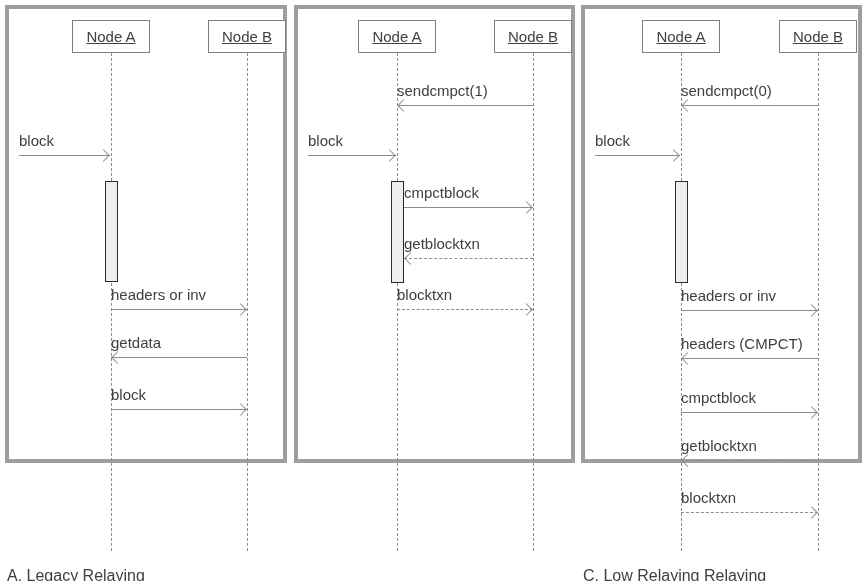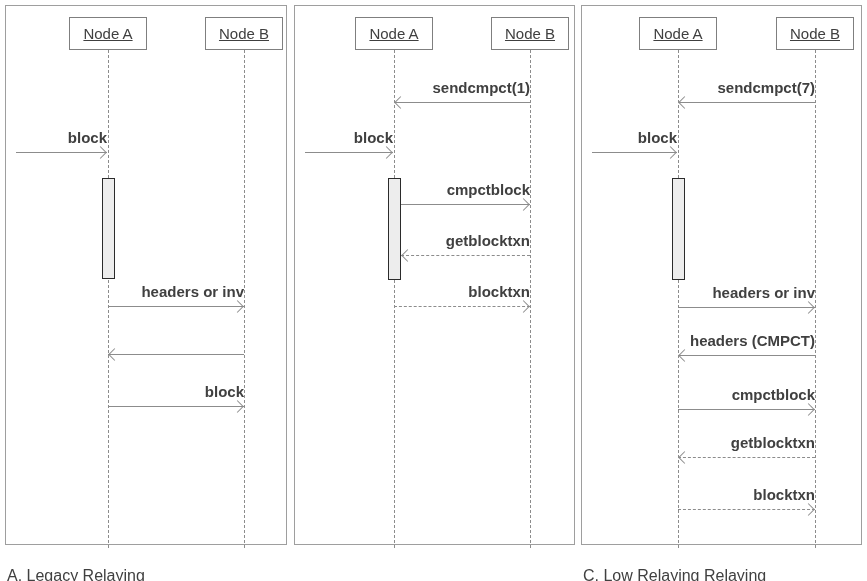--- a/index.html
+++ b/index.html
@@ -5,22 +5,22 @@
   html,body{margin:0;padding:0;background:#ffffff;}
   #stage{
     position:relative;
     width:867px;height:581px;
     background:#ffffff;
     font-family:"Liberation Sans", sans-serif;
     overflow:hidden;
   }
   .panel{
     position:absolute;
-    top:5px;height:540px;
-    border:1px solid #eab308;
+    top:5px;height:458px;
+    border:4px solid #eab308;
     background:#ffffff;
     box-sizing:border-box;
   }
   .actor-box{
     position:absolute;
     top:11px;height:33px;width:78px;
     border:1px solid #7f7f7f;
     background:#ffffff;
     box-sizing:border-box;
     display:flex;align-items:center;justify-content:center;
@@ -42,26 +42,25 @@
     box-sizing:border-box;
     z-index:4;
   }
   .msg-line{
     position:absolute;height:0;z-index:2;
   }
   .msg-line.solid{border-top:1px solid #8c8c8c;}
   .msg-line.dashed{border-top:1px dashed #8c8c8c;}
   .msg-label{
     position:absolute;
-    text-align:right;
+    text-align:left;
     font-size:15px;line-height:18px;
     color:#404040;
     white-space:nowrap;
     z-index:2;
-    font-weight:bold;
   }
   .arrow-head{
     position:absolute;
     width:9px;height:9px;
     box-sizing:border-box;
     z-index:2;
   }
   .arrow-head.right{
     border-top:1.2px solid #8c8c8c;
     border-right:1.2px solid #8c8c8c;
@@ -95,20 +94,21 @@
       </div>
       <div class="activation" style="left: 96px; top: 172px; height: 101px;"></div>
       <div class="msg-line solid" style="left: 10px; width: 91px; top: 146px;"></div>
       <span class="arrow-head right" style="top: 142px; left: 90px;"></span>
       <div class="msg-label" style="left: 10px; width: 91px; top: 123px;">block</div>
       <div class="msg-line solid" style="left: 102px; width: 136px; top: 300px;"></div>
       <span class="arrow-head right" style="top: 296px; left: 227px;"></span>
       <div class="msg-label" style="left: 102px; width: 136px; top: 277px;">headers or inv</div>
       <div class="msg-line solid" style="left: 102px; width: 136px; top: 348px;"></div>
       <span class="arrow-head left" style="top: 344px; left: 104px;"></span>
+      <div class="msg-label" style="left: 102px; width: 136px; top: 325px;">getdata</div>
       <div class="msg-line solid" style="left: 102px; width: 136px; top: 400px;"></div>
       <span class="arrow-head right" style="top: 396px; left: 227px;"></span>
       <div class="msg-label" style="left: 102px; width: 136px; top: 377px;">block</div>
     </div>
     <div class="caption" style="left: 7px;">A. Legacy Relaying</div>
     <div class="panel" style="left: 294px; width: 281px; border-color: rgb(158, 158, 158);">
       <div class="lifeline" style="left: 99px;"></div>
       <div class="lifeline" style="left: 235px;"></div>
       <div class="actor-box" style="left: 60px;">
         <span>Node A</span>
@@ -138,21 +138,21 @@
       <div class="lifeline" style="left: 233px;"></div>
       <div class="actor-box" style="left: 57px;">
         <span>Node A</span>
       </div>
       <div class="actor-box" style="left: 194px;">
         <span>Node B</span>
       </div>
       <div class="activation" style="left: 90px; top: 172px; height: 102px;"></div>
       <div class="msg-line solid" style="left: 96px; width: 137px; top: 96px;"></div>
       <span class="arrow-head left" style="top: 92px; left: 98px;"></span>
-      <div class="msg-label" style="left: 96px; width: 137px; top: 73px;">sendcmpct(7)</div>
+      <div class="msg-label" style="left: 96px; width: 137px; top: 73px;">sendcmpct(0)</div>
       <div class="msg-line solid" style="left: 10px; width: 85px; top: 146px;"></div>
       <span class="arrow-head right" style="top: 142px; left: 84px;"></span>
       <div class="msg-label" style="left: 10px; width: 85px; top: 123px;">block</div>
       <div class="msg-line solid" style="left: 96px; width: 137px; top: 301px;"></div>
       <span class="arrow-head right" style="top: 297px; left: 222px;"></span>
       <div class="msg-label" style="left: 96px; width: 137px; top: 278px;">headers or inv</div>
       <div class="msg-line solid" style="left: 96px; width: 137px; top: 349px;"></div>
       <span class="arrow-head left" style="top: 345px; left: 98px;"></span>
       <div class="msg-label" style="left: 96px; width: 137px; top: 326px;">headers (CMPCT)</div>
       <div class="msg-line solid" style="left: 96px; width: 137px; top: 403px;"></div>

